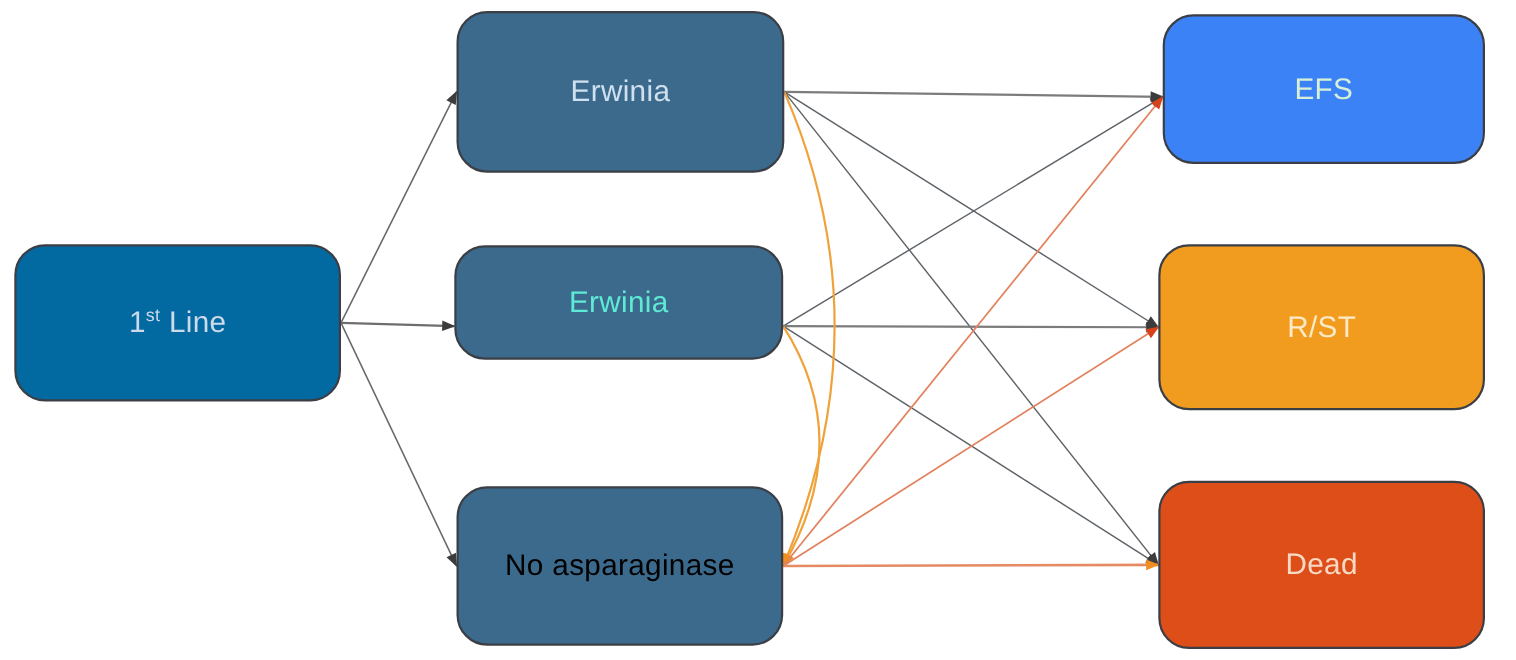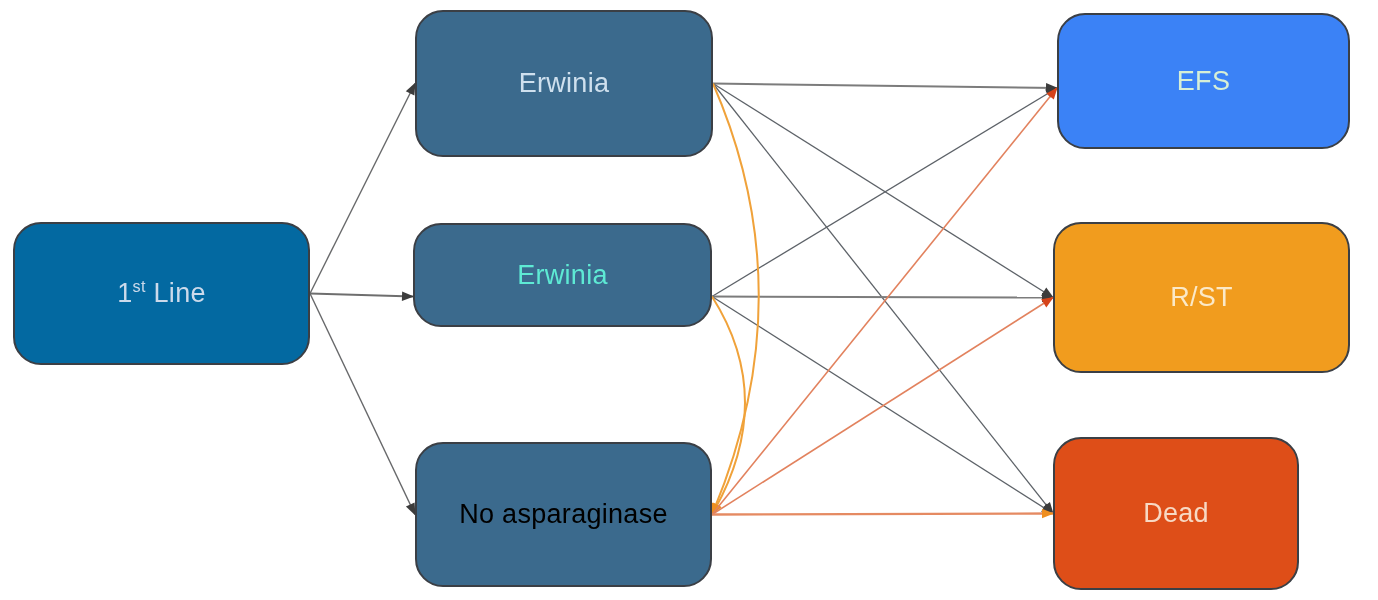--- a/index.html
+++ b/index.html
@@ -87,17 +87,17 @@
   </div>
 
   <div class="node" style="left: 1057px; top: 13px; width: 293px; height: 136px; background: #3b82f6; color: rgb(214, 239, 214); border-color: rgb(59, 63, 69);">
     <span class="lbl">EFS</span>
   </div>
 
   <div class="node" style="left: 1053px; top: 222px; width: 297px; height: 151px; background: rgb(241, 156, 30); color: rgb(251, 233, 200); border-color: rgb(59, 63, 69);">
     <span class="lbl">R/ST</span>
   </div>
 
-  <div class="node" style="left: 1053px; top: 437px; width: 246px; height: 153px; background: rgb(222, 78, 24); color: rgb(247, 217, 196); border-color: rgb(59, 63, 69);">
+  <div class="node" style="left: 1053px; top: 437px; width: 297px; height: 153px; background: rgb(222, 78, 24); color: rgb(247, 217, 196); border-color: rgb(59, 63, 69);">
     <span class="lbl">Dead</span>
   </div>
 
 </div>
 
 </body></html>

